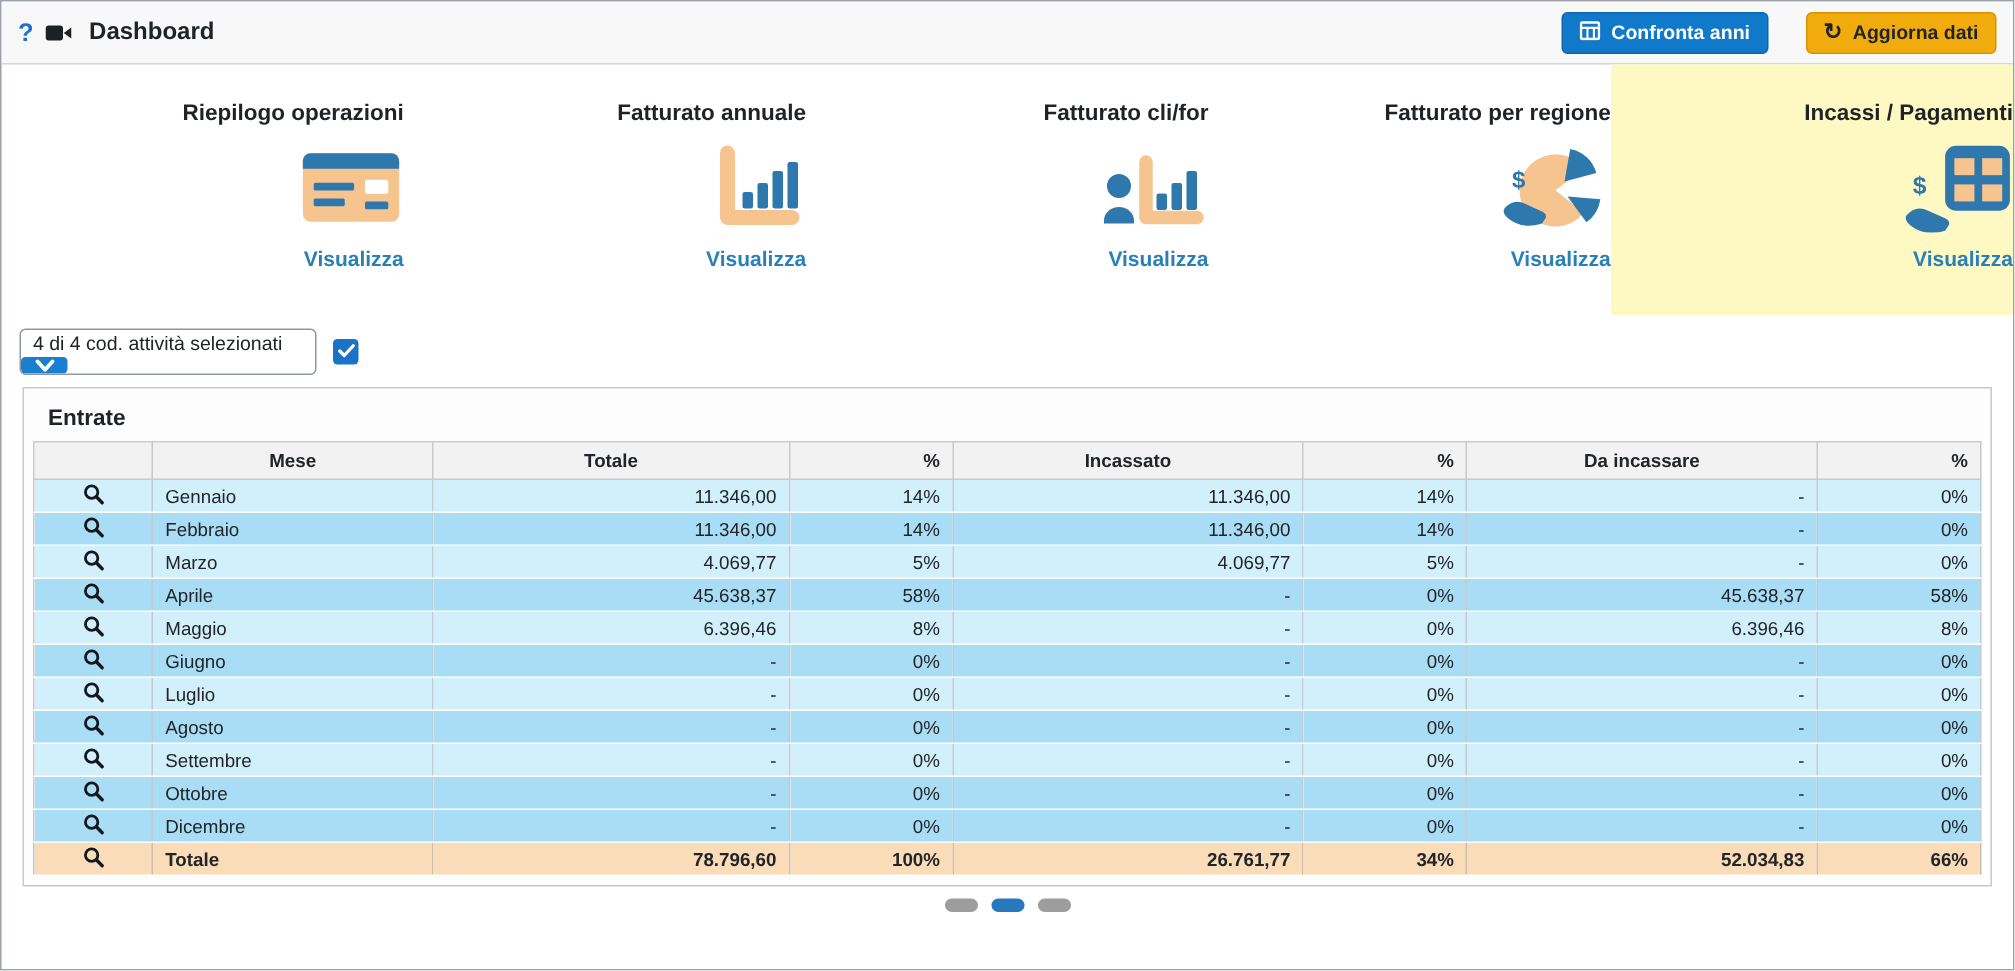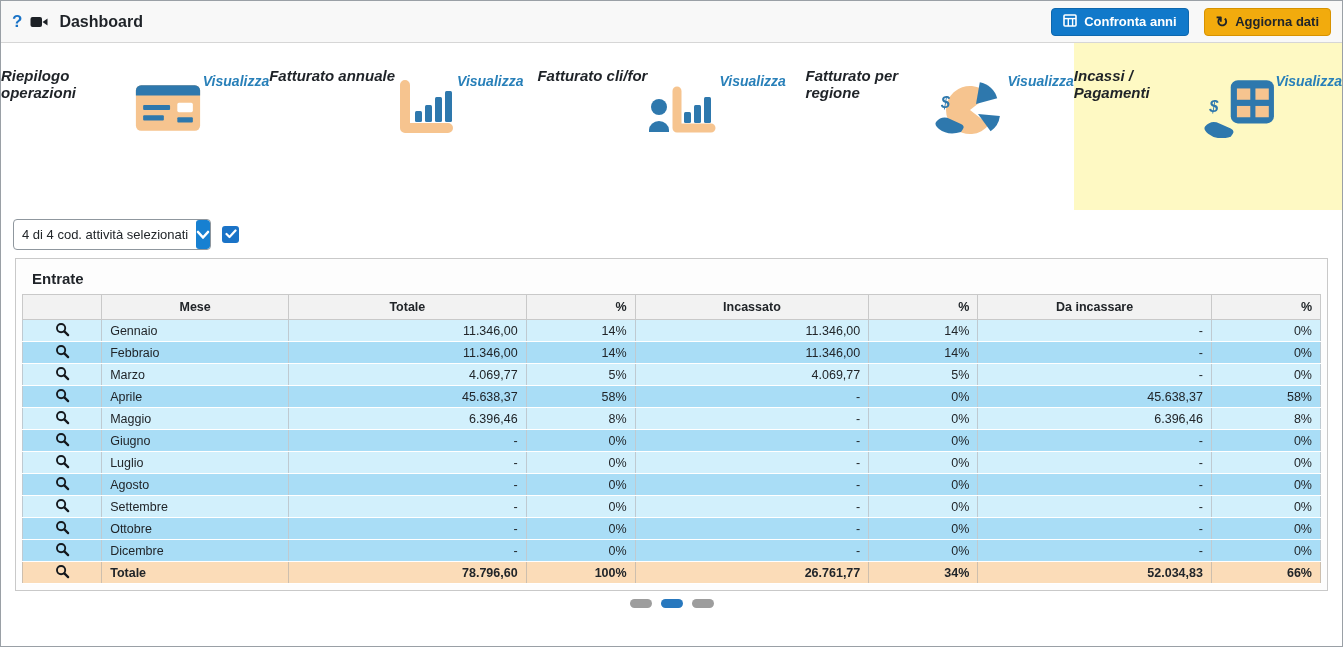--- a/index.html
+++ b/index.html
@@ -5,37 +5,37 @@
   * { box-sizing: border-box; margin: 0; padding: 0; }
   html,body { width:1343px; height:647px; }
   body { font-family: "Liberation Sans", sans-serif; background:#e9e9e9; }
   .screen { width:1343px; height:647px; background:#fff; border:1px solid #9aa0a6; overflow:hidden; }
 
   
   .topbar { height:42px; background:#f8f8f8; border-bottom:1px solid #d6d6d6; display:flex; align-items:center; padding:0 11px; }
   .help-glyph { color:#1a73c7; font-weight:bold; font-size:17px; margin-right:8px; }
   .camera-wrap { display:flex; align-items:center; margin-right:11px; }
   .page-title { font-weight:bold; font-size:16px; color:#1f2328; }
-  .topbar-buttons { margin-left:auto; display:flex; gap:15px; }
+  .topbar-buttons { margin-left:auto; display:flex; gap:25px; }
   .btn { height:28px; border-radius:4px; font-family:inherit; font-weight:bold; font-size:13px; display:flex; align-items:center; gap:7px; padding:0 11px; cursor:pointer; }
   .btn-blue { background:#1179ca; border:1px solid #0e67ad; color:#fff; }
   .btn-amber { background:#f2ab0d; border:1px solid #d79200; color:#212529; }
   .refresh-glyph { font-size:15px; font-weight:bold; line-height:1; }
 
   
   .cards { display:flex; height:167px; }
-  .card { flex:1 1 0; display:flex; flex-direction:row; align-items:flex-start; padding-top:24px; cursor:pointer;font-style:italic; }
+  .card { flex:1 1 0; display:flex; flex-direction:column; align-items:flex-end; padding-top:24px; cursor:pointer; }
   .card.active { background:#fef9c3; }
   .card-title { font-weight:bold; font-size:15px; color:#1f2328; }
   .card-icon { height:66px; display:flex; align-items:center; justify-content:center; margin-top:8px; }
   .card-link { margin-top:6px; color:#2980b9; font-weight:bold; font-size:14px; }
 
   
   .filterbar { height:48px; display:flex; align-items:center; padding:0 12px; gap:11px; }
-  .select-box { display:flex; align-items:stretch; height:31px; width:198px; border:1px solid #8f979e; border-radius:4px; background:#fff; overflow:hidden; cursor:pointer; }
+  .select-box { display:flex; align-items:stretch; height:31px; width:198px; border:1px solid #8f979e; border-radius:4px; background:#fff; overflow:hidden; cursor:pointer;flex-direction:column; }
   .select-value { flex:1; display:flex; align-items:center; padding:0 8px; font-size:13px; color:#212529; white-space:nowrap; }
   .select-caret { width:31px; background:#1780d1; border-radius:3px; display:flex; align-items:center; justify-content:center; }
   .checkbox { width:17px; height:17px; background:#1a73c7; border-radius:3px; display:flex; align-items:center; justify-content:center; cursor:pointer; }
   .checkbox-label { font-size:13px; color:#212529; margin-left:-3px; }
 
   
   .panel { margin:0 14px; border:1px solid #c9c9c9; background:#fdfdfd; }
   .section-title { font-weight:bold; font-size:15px; color:#1f2328; padding:11px 16px 7px; }
   table { width:calc(100% - 12px); margin:0 6px 6px; border-collapse:collapse; table-layout:fixed; font-size:12.5px; color:#212529; }
   th { background:#f2f2f2; border:1px solid #c9c9c9; height:25px; font-weight:bold; font-size:12.5px; }

